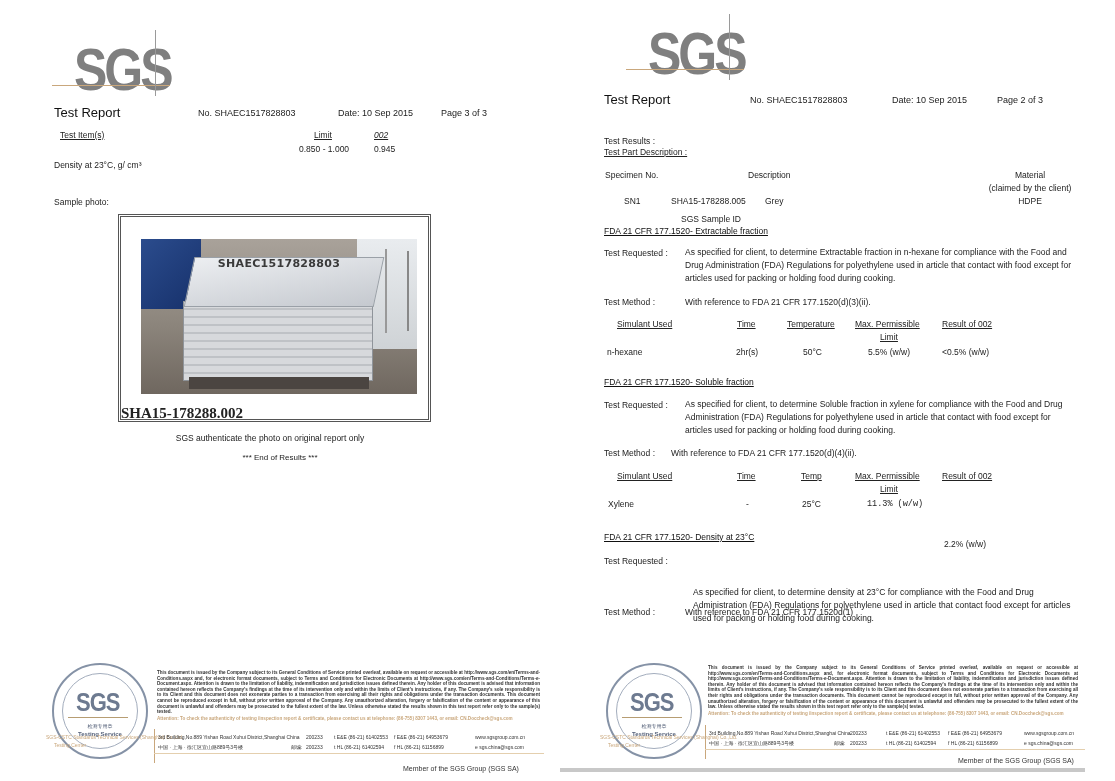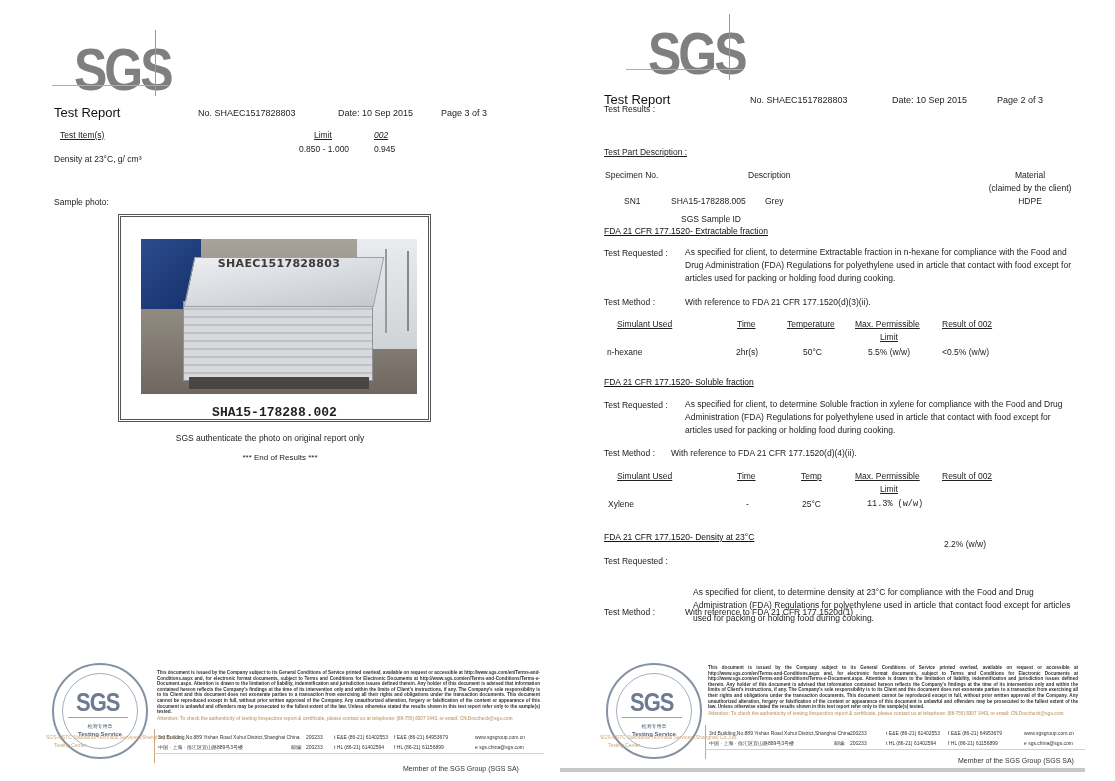--- a/index.html
+++ b/index.html
@@ -53,22 +53,22 @@
     position: absolute; left: 42px; top: 62px; width: 190px; height: 80px;
     background: repeating-linear-gradient(180deg,#d7d9dc 0 6px,#bfc2c6 6px 8px);
     border: 1px solid #8f949a;
   }
   .photo .crate-base { position: absolute; left: 48px; top: 138px; width: 180px; height: 12px; background: #4b4541; }
   .photo .stamp-id {
     position: absolute; left: 0; top: 18px; width: 100%; text-align: center;
     font-family: "DejaVu Sans", sans-serif; font-size: 11px; font-weight: bold; color: #3a3a3a; letter-spacing: 0.3px;
   }
   .photo-caption {
-    position: absolute; left: 0; top: 188px; width: 100%; text-align: center;
-    font-family: Liberation Mono, monospace; font-size: 13px; color: #222; font-weight: bold;
+    position: absolute; left: 0; top: 188px; width: 100%; text-align: left;
+    font-family: Liberation Serif, serif; font-size: 15px; color: #222; font-weight: bold;
   }
 
   
   .footer { position: absolute; left: 0; top: 655px; width: 100%; height: 126px; }
   .seal {
     position: absolute; width: 96px; height: 96px; border-radius: 50%;
     border: 2px solid #8592a6; background: #fff;
   }
   .seal .inner { position: absolute; left: 8px; top: 8px; width: 76px; height: 76px; border-radius: 50%; border: 1px solid #a3adbd; }
   .seal .seal-sgs {
@@ -103,21 +103,21 @@
 
   <div class="hdr title" style="left:54px; top:105px;">Test Report</div>
   <div class="hdr" style="left:198px; top:108px;">No. SHAEC1517828803</div>
   <div class="hdr" style="left:338px; top:108px;">Date: 10 Sep 2015</div>
   <div class="hdr" style="left:441px; top:108px;">Page 3 of 3</div>
 
   <div class="txt u" style="left:60px; top:130px;">Test Item(s)</div>
   <div class="txt u" style="left:314px; top:130px;">Limit</div>
   <div class="txt u i" style="left:374px; top:130px;">002</div>
 
-  <div class="txt" style="left:54px; top:154px;">Density at 23°C, g/ cm³</div>
+  <div class="txt" style="left:54px; top:160px;">Density at 23°C, g/ cm³</div>
   <div class="txt" style="left:299px; top:144px;">0.850 - 1.000</div>
   <div class="txt" style="left:374px; top:144px;">0.945</div>
 
   <div class="txt" style="left:54px; top:197px;">Sample photo:</div>
 
   <div class="photo-frame">
     <div class="photo">
       <div class="bg-blue"></div>
       <div class="bg-window"></div>
       <div class="rail"></div>
@@ -172,21 +172,21 @@
     <span class="letters">SGS</span>
     <div class="hline"></div>
     <div class="vline"></div>
   </div>
 
   <div class="hdr title" style="left:44px; top:92px;">Test Report</div>
   <div class="hdr" style="left:190px; top:95px;">No. SHAEC1517828803</div>
   <div class="hdr" style="left:332px; top:95px;">Date: 10 Sep 2015</div>
   <div class="hdr" style="left:437px; top:95px;">Page 2 of 3</div>
 
-  <div class="txt" style="left:44px; top:104px;">Test Results :</div>
+  <div class="txt" style="left:44px; top:136px;">Test Results :</div>
   <div class="txt u" style="left:44px; top:147px;">Test Part Description :</div>
 
   <div class="txt" style="left:45px; top:170px;">Specimen No.</div>
   <div class="txt" style="left:121px; top:170px;margin-top:44px;">SGS Sample ID</div>
   <div class="txt" style="left:188px; top:170px;text-align:right;">Description</div>
   <div class="txt c" style="left:420px; width:100px; top:170px;">Material</div>
   <div class="txt c" style="left:420px; width:100px; top:183px;">(claimed by the client)</div>
 
   <div class="txt" style="left:64px; top:196px;">SN1</div>
   <div class="txt" style="left:111px; top:196px;">SHA15-178288.005</div>

